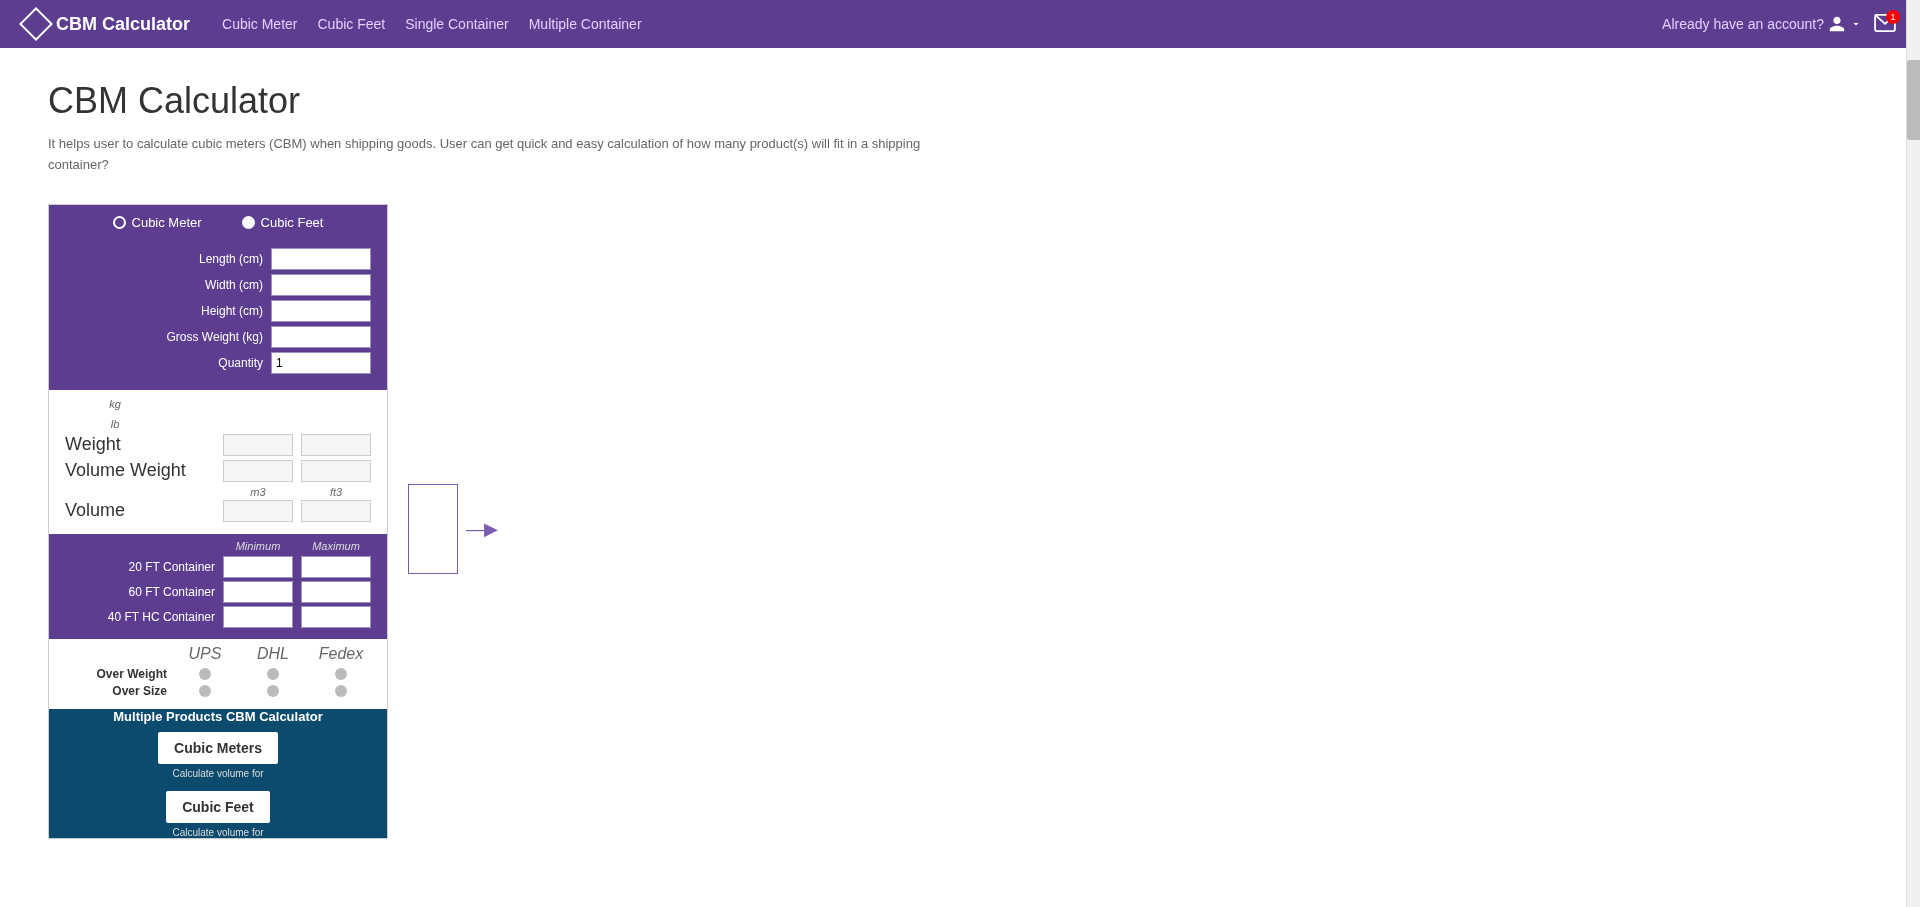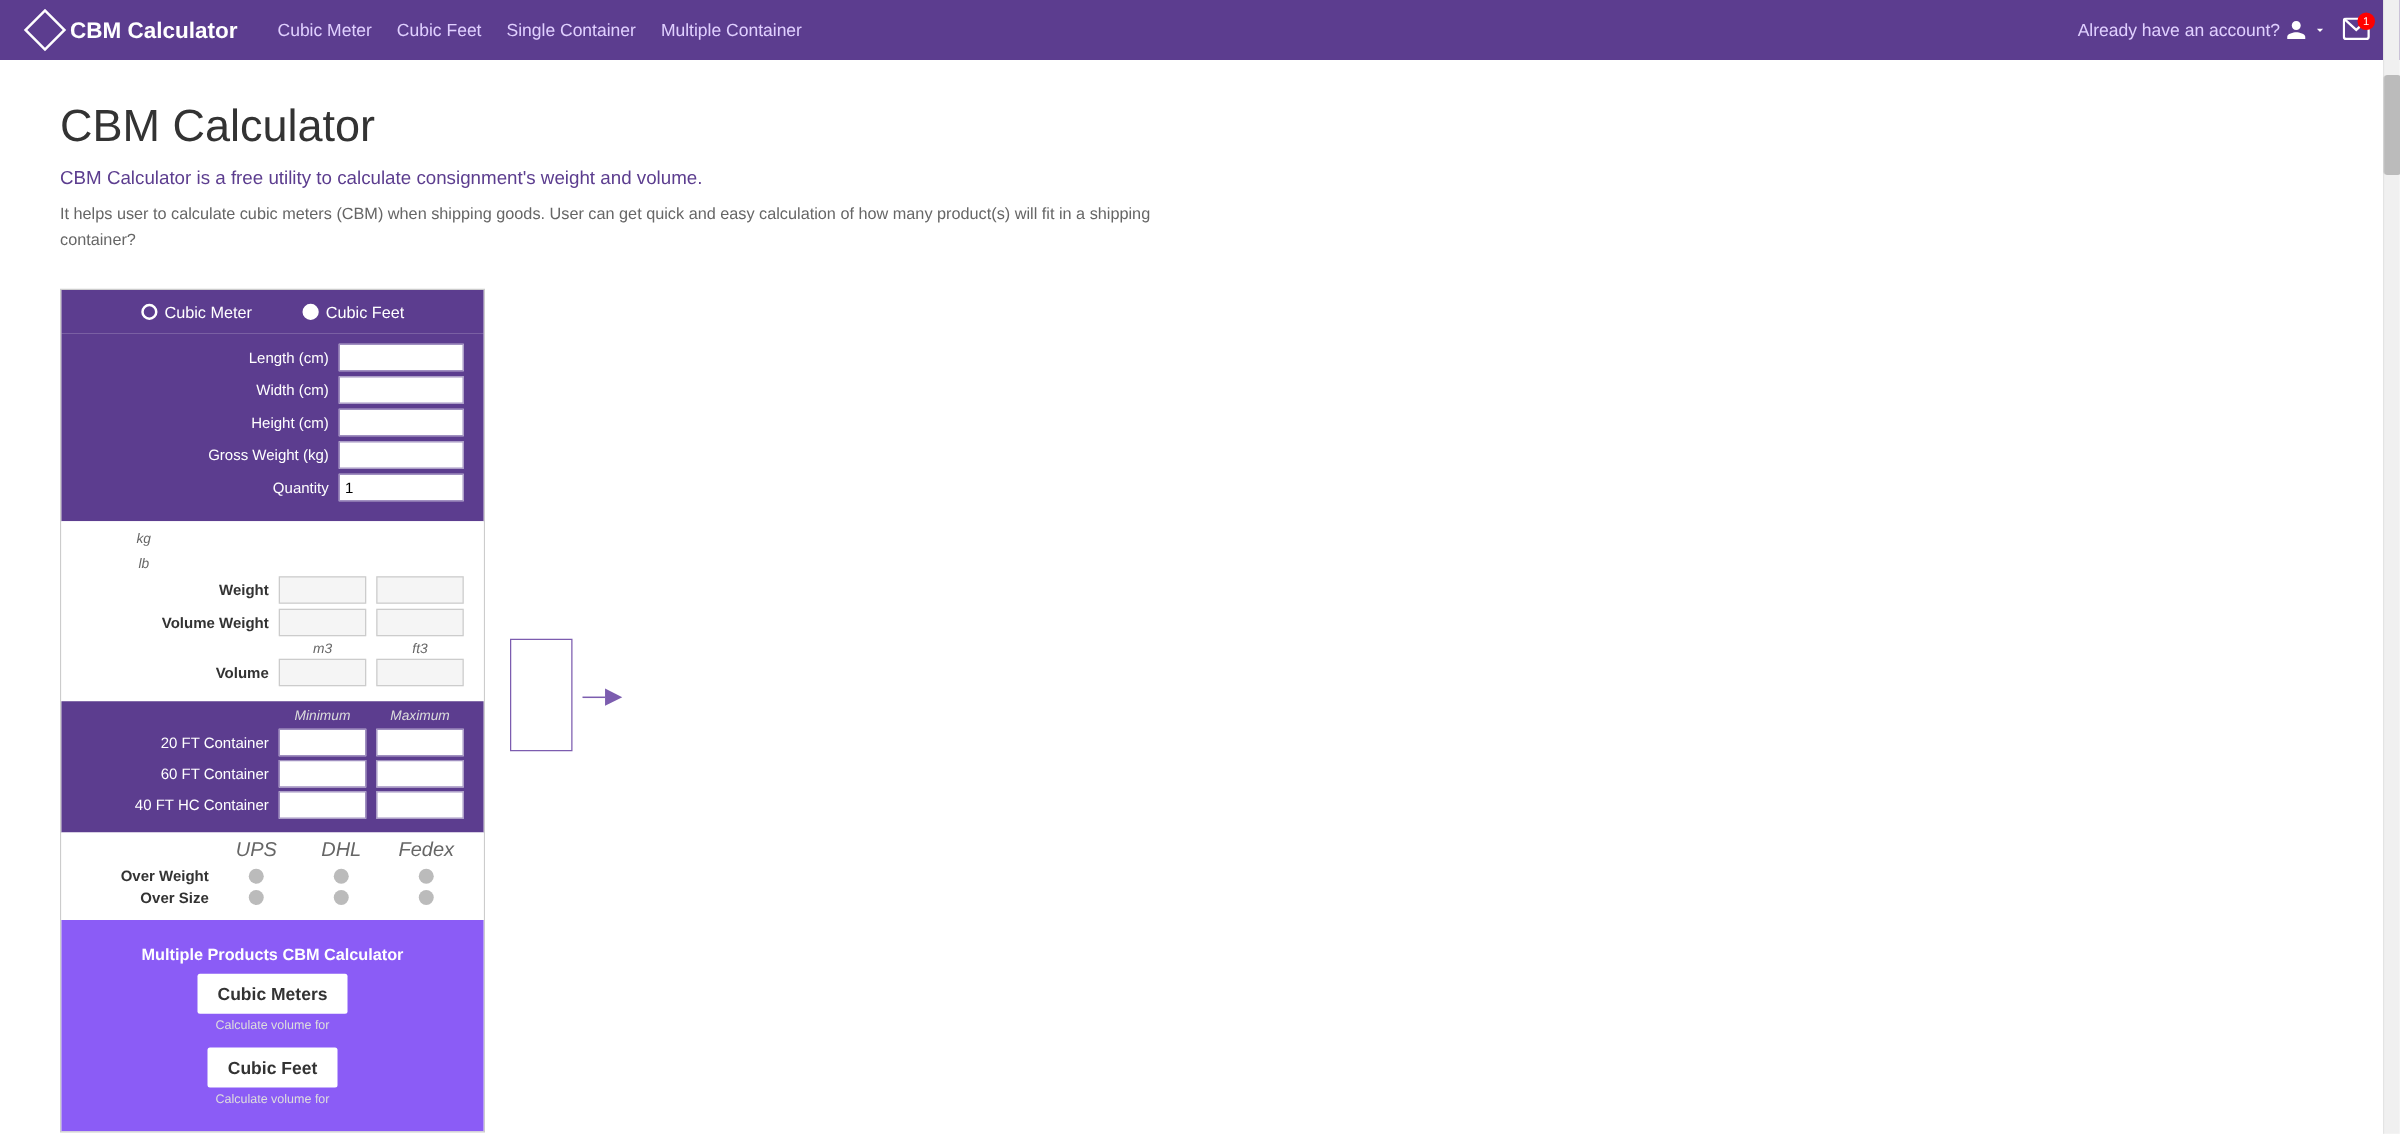--- a/index.html
+++ b/index.html
@@ -185,25 +185,24 @@
       color: #666;
       font-style: italic;
     }
     .result-row {
       display: flex;
       align-items: center;
       margin-bottom: 4px;
       gap: 8px;
     }
     .result-label {
-      font-size: 12px;
-      font-weight: bold;
+      font-size: 18px;
+      font-weight: normal;
       color: #333;
       flex: 1;
-      text-align: right;
     }
     .result-input {
       width: 70px;
       height: 22px;
       border: 1px solid #ccc;
       background: #f5f5f5;
       font-size: 11px;
       padding: 2px 4px;
     }
     .result-unit-label {
@@ -292,22 +291,22 @@
       display: inline-block;
     }
     .courier-dot-group {
       width: 60px;
       display: flex;
       justify-content: center;
     }
 
     
     .multi-section {
-      background: #8b5cf6;
-      padding: 20px 16px;
+      background: #0c4a6e;
+      padding: 0 16px;
       text-align: center;
     }
     .multi-title {
       color: #fff;
       font-size: 13px;
       font-weight: bold;
       margin-bottom: 8px;
     }
     .multi-buttons {
       display: flex;
@@ -385,21 +384,20 @@
           <rect x="1" y="1" width="22" height="18" rx="2"></rect>
           <polyline points="1,1 12,11 23,1"></polyline>
         </svg>
       <div class="mail-badge">1</div>
     </div>
   </div>
 </nav>
 
 <div class="main-content">
   <h1>CBM Calculator</h1>
-  <p class="subtitle">CBM Calculator is a free utility to calculate consignment's weight and volume.</p>
   <p class="description">It helps user to calculate cubic meters (CBM) when shipping goods. User can get quick and easy calculation of how many product(s) will fit in a shipping container?</p>
 
   <div class="calc-wrapper">
     <div class="calc-box">
 
       <div class="unit-toggle">
         <label class="unit-option">
           <span class="radio-circle"></span>
           <span>Cubic Meter</span>
         </label>

